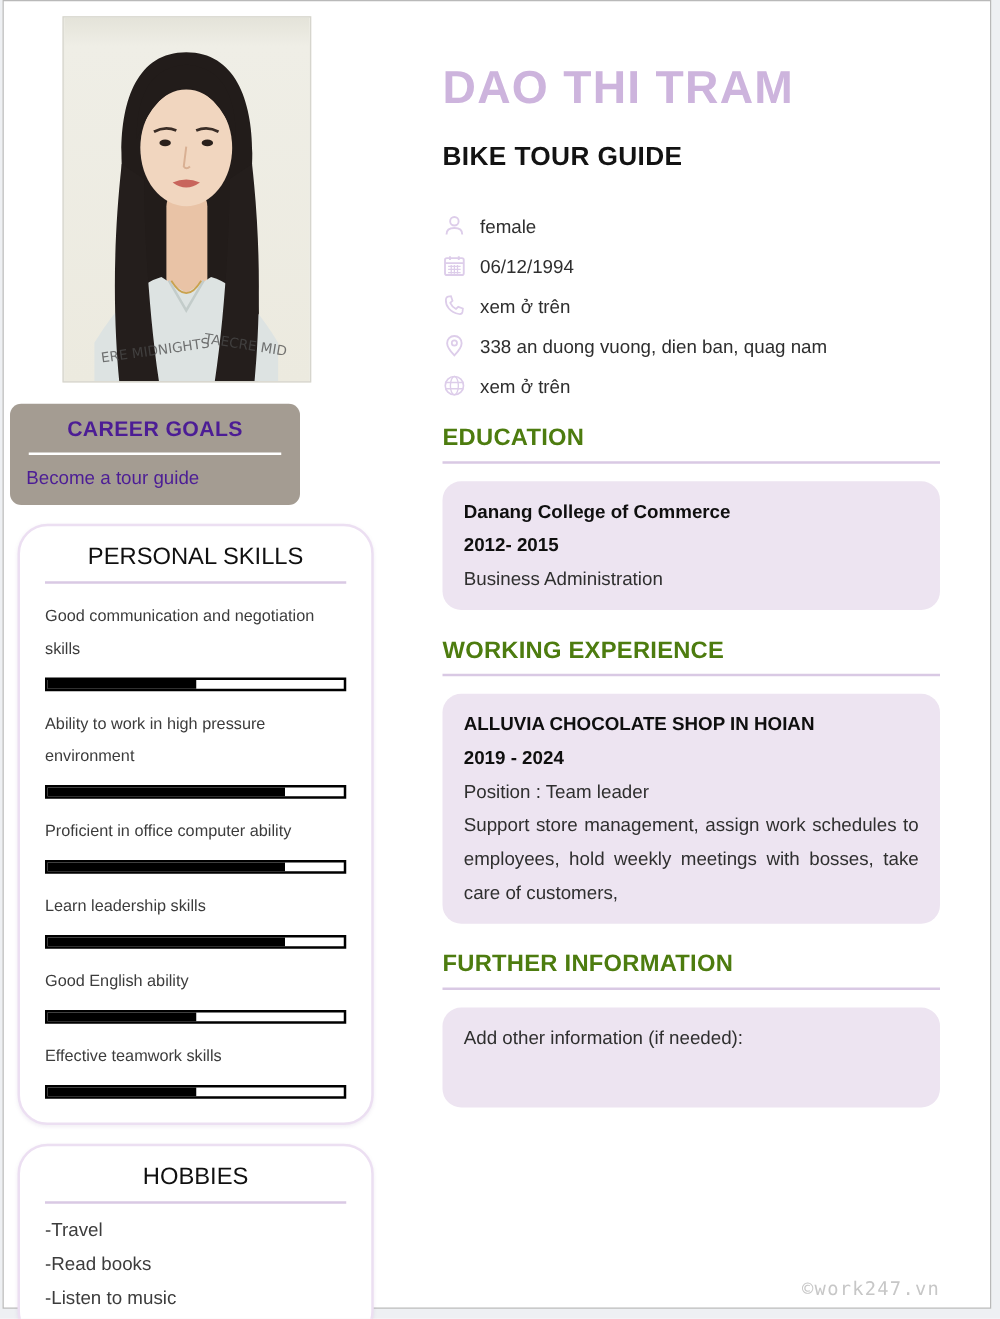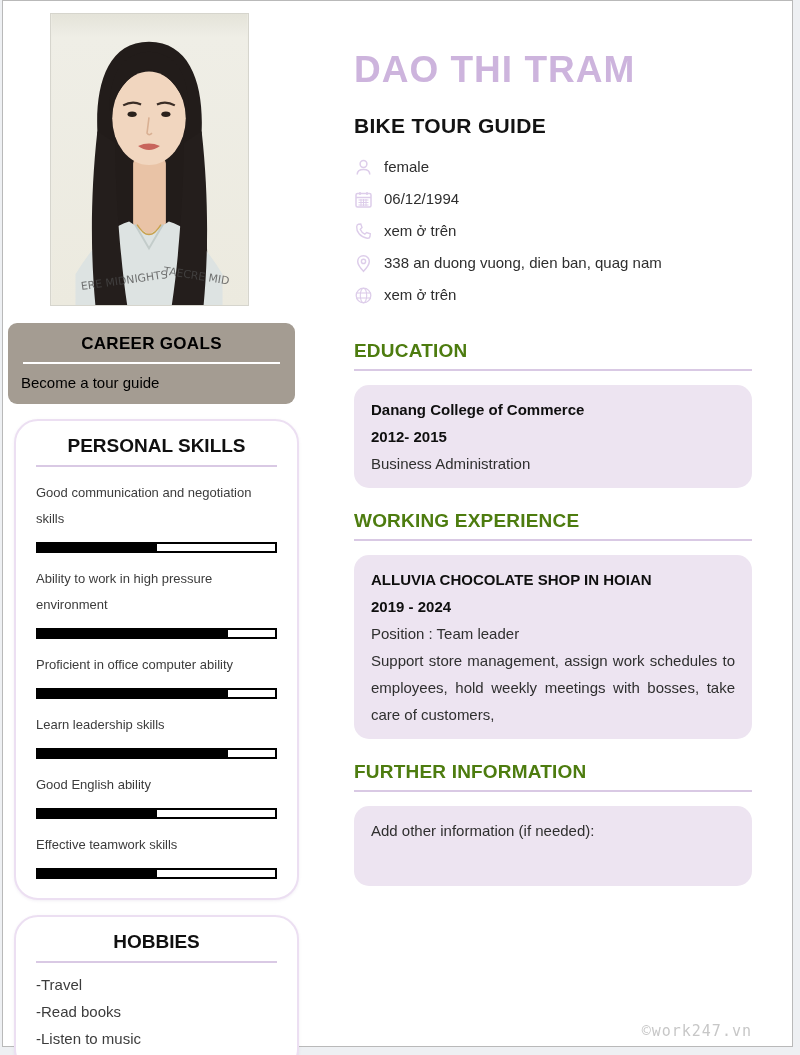--- a/index.html
+++ b/index.html
@@ -22,60 +22,60 @@
   .photo-frame {
     margin:12px 0 0 47px;
     width:199px; height:293px;
     border:1px solid #d6d5cd;
     background:#edece4;
     overflow:hidden;
   }
   .photo-frame svg { display:block; width:100%; height:100%; }
   .career-box {
     margin:17px 0 0 5px;
-    width:287px;
+    width:232px;
     background:var(--career-bg,#a49c92);
     border-radius:9px;
     padding:11px 13px 13px;
-    color:#000000;
+    color:#4c1d95;
   }
   .career-box .box-title { text-align:center; font-size:17px; font-weight:bold; letter-spacing:.3px; }
   .career-box .box-rule { height:2px; background:#ffffff; margin:8px 2px 10px; }
   .career-box .box-content { font-size:15px; }
   .round-card {
     margin:15px 0 0 11px;
     width:285px;
     background:#ffffff;
     border:2px solid var(--card-border,#ecdff2);
     border-radius:24px;
     padding:14px 20px 19px;
     box-shadow:0 1px 3px rgba(150,120,170,.12);
   }
-  .round-card .card-title { text-align:center; font-size:19px; font-weight:bold; color:#101010; }
+  .round-card .card-title { text-align:center; font-size:19px; font-weight:normal; color:#101010; }
   .round-card .card-rule { height:2px; background:var(--underline,#ddcee8); margin-top:8px; }
   .skill-label { font-size:13px; line-height:26px; margin-top:13px; color:#3c3c3c; }
   .skill-bar {
     margin-top:10px;
     height:11px; width:100%;
     border:2px solid #000000;
     background:#ffffff;
   }
   .skill-bar-fill { height:100%; background:var(--bar-fill,#000000); }
   .hobby-item { font-size:15px; line-height:27px; }
   .hobbies-card .hobby-item:first-of-type { margin-top:8px; }
   
   .right-col { position:absolute; left:351px; top:0; width:398px; }
   .person-name {
     margin-top:48px;
     font-size:37px; font-weight:bold; letter-spacing:1px;
     color:var(--name-color,#cdb4dd);
   }
   .job-title { margin-top:23px; font-size:21px; font-weight:bold; color:#131313; letter-spacing:.3px; }
   .contact-list { margin-top:20px; }
-  .contact-row { display:flex; align-items:flex-start; height:32px; }
+  .contact-row { display:flex; align-items:flex-end; height:32px; }
   .contact-icon { width:19px; height:19px; flex:0 0 19px; margin-right:11px; }
   .contact-icon svg { display:block; width:100%; height:100%; }
   .contact-text { font-size:15px; color:#2e2e2e; }
   .section-header { margin-top:22px; font-size:19px; font-weight:bold; color:#4d7c0f; letter-spacing:.2px; }
   .section-rule { height:2px; background:var(--underline,#d9c9e4); margin-top:7px; }
   .purple-card {
     margin-top:14px;
     background:var(--card-bg,#ede4f1);
     border-radius:15px;
     padding:11px 17px;

